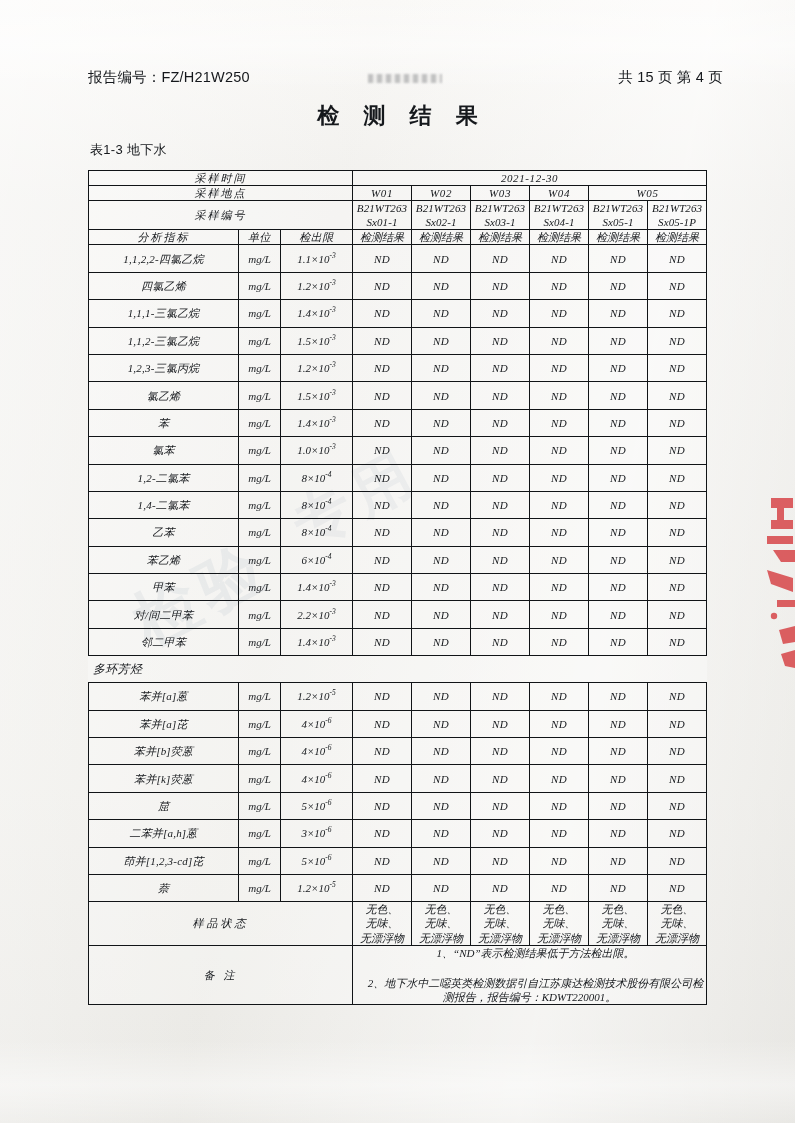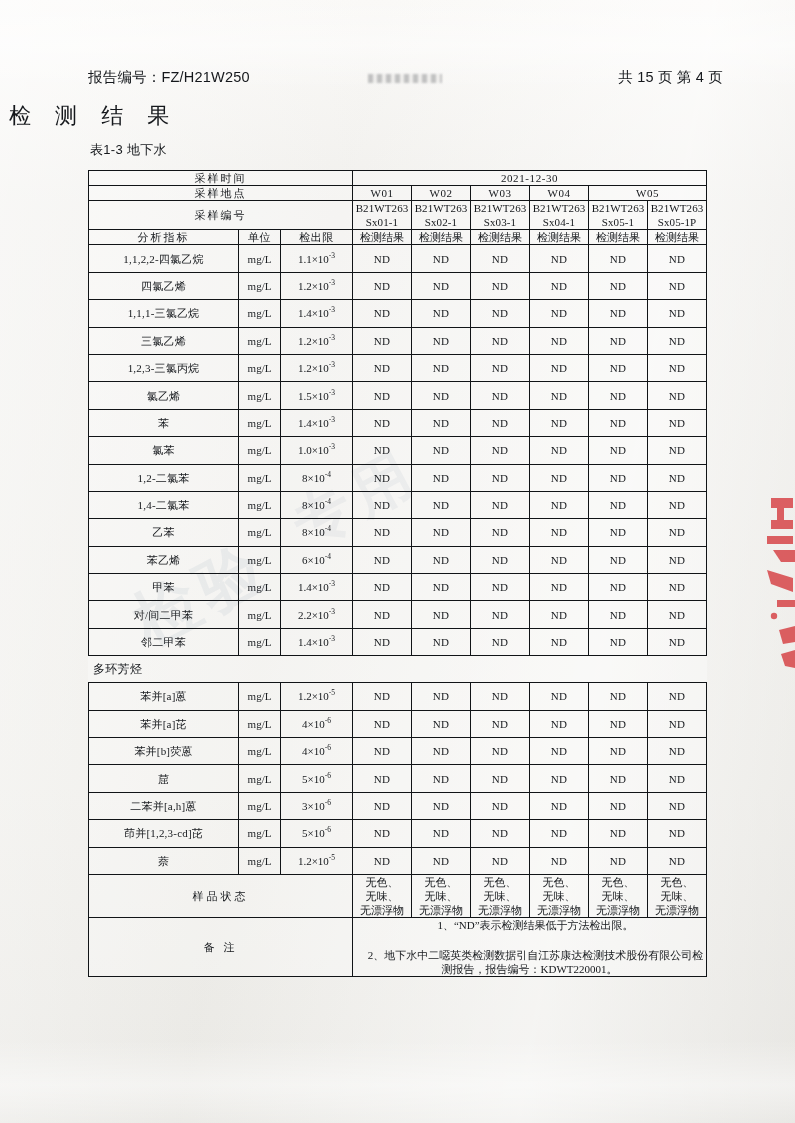--- a/index.html
+++ b/index.html
@@ -45,24 +45,24 @@
     align-items: baseline;
     font-family: "Liberation Sans", "DejaVu Sans", sans-serif;
     font-size: 14.5px;
     letter-spacing: .2px;
   }
   .hdr-right { font-size: 14.5px; white-space: nowrap; }
 
   .title {
     position: absolute;
     top: 101px; left: 0; right: 0;
-    text-align: left;
+    text-align: center;
     font-family: "Liberation Sans", "DejaVu Sans", sans-serif;
     font-size: 22px;
-    font-weight: normal;
+    font-weight: bold;
     letter-spacing: 9px;
     text-indent: 9px;
   }
   .subtitle {
     position: absolute;
     top: 141px; left: 90px;
     font-family: "Liberation Sans", "DejaVu Sans", sans-serif;
     font-size: 13px;
     letter-spacing: .3px;
   }
@@ -79,20 +79,21 @@
 
   
   table.rep {
     position: absolute;
     top: 170px;
     left: 88px;
     width: 619px;
     border-collapse: collapse;
     table-layout: fixed;
     background: rgba(255,255,255,0.30);
+    font-style: italic;
   }
   table.rep td {
     border: 1px solid #111417;
     padding: 0 2px;
     text-align: center;
     vertical-align: middle;
     font-size: 11px;
     line-height: 1.28;
     font-family: "Liberation Serif", "DejaVu Serif", serif;
   }
@@ -294,23 +295,23 @@
             <td class="unit">mg/L</td>
             <td class="mdl">1.4×10<sup>-3</sup></td>
             <td class="nd">ND</td>
             <td class="nd">ND</td>
             <td class="nd">ND</td>
             <td class="nd">ND</td>
             <td class="nd">ND</td>
             <td class="nd">ND</td>
           </tr>
           <tr class="datarow">
-            <td class="param">三氯乙烯</td>
-            <td class="unit">mg/L</td>
-            <td class="mdl">1.2×10<sup>-3</sup></td>
+            <td class="param">1,1,2-三氯乙烷</td>
+            <td class="unit">mg/L</td>
+            <td class="mdl">1.5×10<sup>-3</sup></td>
             <td class="nd">ND</td>
             <td class="nd">ND</td>
             <td class="nd">ND</td>
             <td class="nd">ND</td>
             <td class="nd">ND</td>
             <td class="nd">ND</td>
           </tr>
           <tr class="datarow">
             <td class="param">1,2,3-三氯丙烷</td>
             <td class="unit">mg/L</td>
@@ -452,20 +453,31 @@
             <td class="mdl">4×10<sup>-6</sup></td>
             <td class="nd">ND</td>
             <td class="nd">ND</td>
             <td class="nd">ND</td>
             <td class="nd">ND</td>
             <td class="nd">ND</td>
             <td class="nd">ND</td>
           </tr>
           <tr class="datarow">
             <td class="param">苯并[b]荧蒽</td>
+            <td class="unit">mg/L</td>
+            <td class="mdl">4×10<sup>-6</sup></td>
+            <td class="nd">ND</td>
+            <td class="nd">ND</td>
+            <td class="nd">ND</td>
+            <td class="nd">ND</td>
+            <td class="nd">ND</td>
+            <td class="nd">ND</td>
+          </tr>
+          <tr class="datarow">
+            <td class="param">苯并[k]荧蒽</td>
             <td class="unit">mg/L</td>
             <td class="mdl">4×10<sup>-6</sup></td>
             <td class="nd">ND</td>
             <td class="nd">ND</td>
             <td class="nd">ND</td>
             <td class="nd">ND</td>
             <td class="nd">ND</td>
             <td class="nd">ND</td>
           </tr>
           <tr class="datarow">

